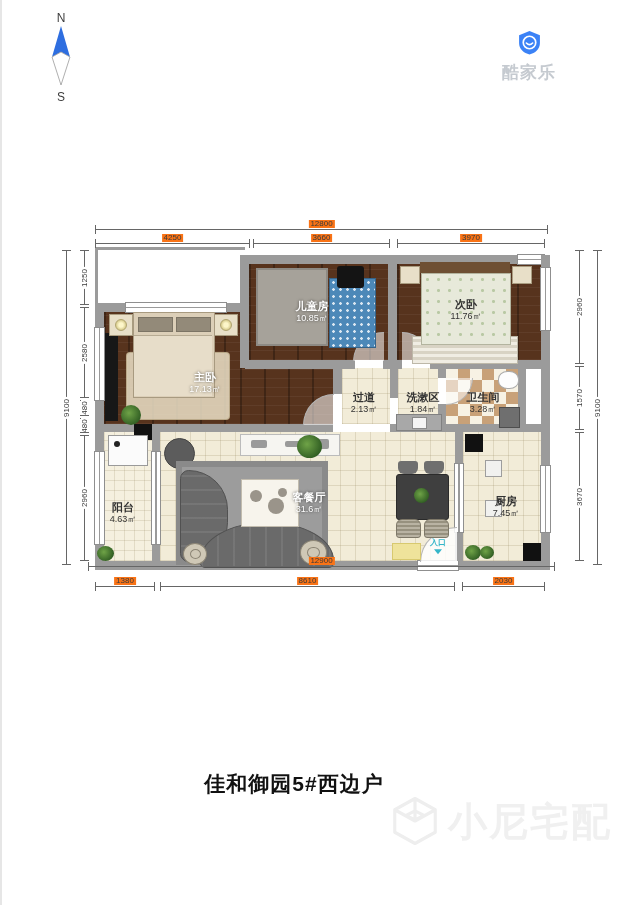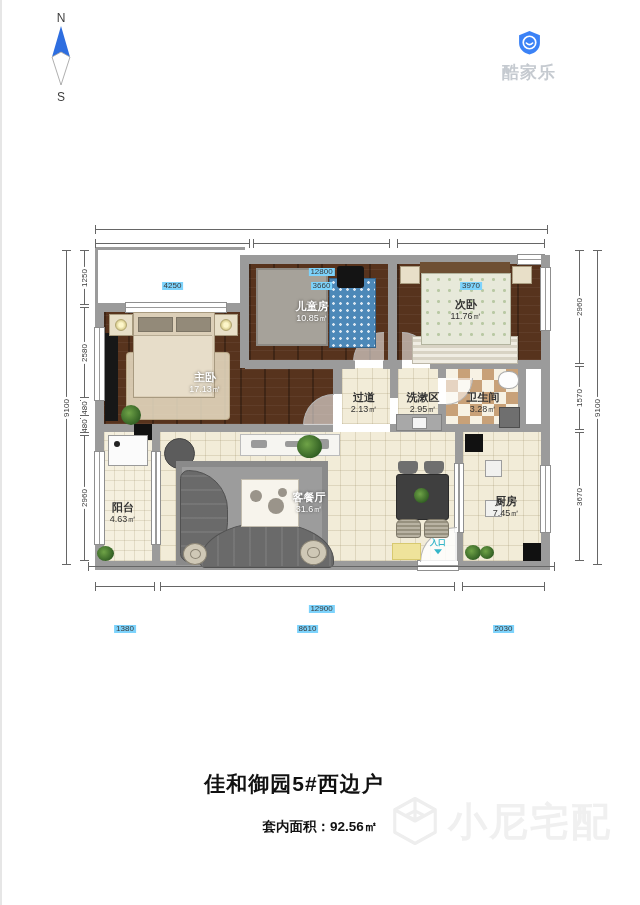--- a/index.html
+++ b/index.html
@@ -44,21 +44,21 @@
   .lt{color:#fff;text-shadow:0 0 3px rgba(0,0,0,.65);}
   .dk{color:#333;}
   .entry-label{position:absolute;transform:translate(-50%,-50%);text-align:center;color:#35b6c9;font-size:8px;font-weight:700;line-height:1.2;}
   .entry-label .tri{width:0;height:0;border-left:4px solid transparent;border-right:4px solid transparent;border-top:5px solid #35b6c9;margin:1px auto 0;}
 
   
   .dim{position:absolute;color:#3a3a3a;}
   .dim.h{border-top:1px solid #666;height:0;}
   .dim.h::before,.dim.h::after{content:"";position:absolute;top:-5px;width:1px;height:9px;background:#666;}
   .dim.h::before{left:0;} .dim.h::after{right:0;}
-  .dim.h span{position:absolute;left:50%;top:-10px;transform:translateX(-50%);font-size:8px;background:#7dd3fc;padding:0 2px;line-height:1;margin-top:48px;}
+  .dim.h span{position:absolute;left:50%;top:-10px;transform:translateX(-50%);font-size:8px;background:#f97316;padding:0 2px;line-height:1;}
   .dim.v{border-left:1px solid #666;width:0;}
   .dim.v::before,.dim.v::after{content:"";position:absolute;left:-5px;width:9px;height:1px;background:#666;}
   .dim.v::before{top:0;} .dim.v::after{bottom:0;}
   .dim.v span{position:absolute;top:50%;left:0;transform:translate(-50%,-50%) rotate(-90deg);font-size:8px;background:#fff;padding:0 2px;line-height:1;white-space:nowrap;}
 
   
   .furn{position:absolute;}
   .bed-m{background:#dccfb8;border:1px solid #a89a80;}
   .pillow{position:absolute;background:#938a79;border:1px solid #7c7465;}
   .duvet{position:absolute;background:#e7ddc9;border-top:1px solid #b7ab93;}
@@ -260,21 +260,21 @@
   <div class="rlabel dk" style="left:466px;top:310px;">
     <div class="rname">次卧</div>
       <div class="rarea">11.76㎡</div>
     </div>
   <div class="rlabel dk" style="left:364px;top:403px;text-align:center;">
     <div class="rname">过道</div>
       <div class="rarea">2.13㎡</div>
     </div>
   <div class="rlabel dk" style="left:417px;top:403px;margin-left:6px;">
     <div class="rname">洗漱区</div>
-      <div class="rarea">2.95㎡</div>
+      <div class="rarea">1.84㎡</div>
     </div>
   <div class="rlabel dk" style="left:483px;top:403px;">
     <div class="rname">卫生间</div>
       <div class="rarea">3.28㎡</div>
     </div>
   <div class="rlabel dk" style="left:123px;top:513px;">
     <div class="rname">阳台</div>
       <div class="rarea">4.63㎡</div>
     </div>
   <div class="rlabel lt" style="left:309px;top:503px;">
@@ -348,14 +348,13 @@
       <span>9100</span>
     </div>
 
   <div class="watermark">
     <svg width="54" height="54" viewBox="0 0 24 24">
       <path d="M12 2 L21 7 V17 L12 22 L3 17 V7 Z M12 2 V12 M3 7 L12 12 L21 7 M8 9.5 L12 7.5 L16 9.5 L12 11.5 Z" fill="none" stroke="#eeeeee" stroke-width="1.4" stroke-linejoin="round"></path>
     </svg>
     <span class="wm-text">小尼宅配</span>
   </div>
   <div class="title">佳和御园5#西边户</div>
-  <div class="subtitle">套内面积：92.56㎡</div>
 </div>
 
 </body></html>

